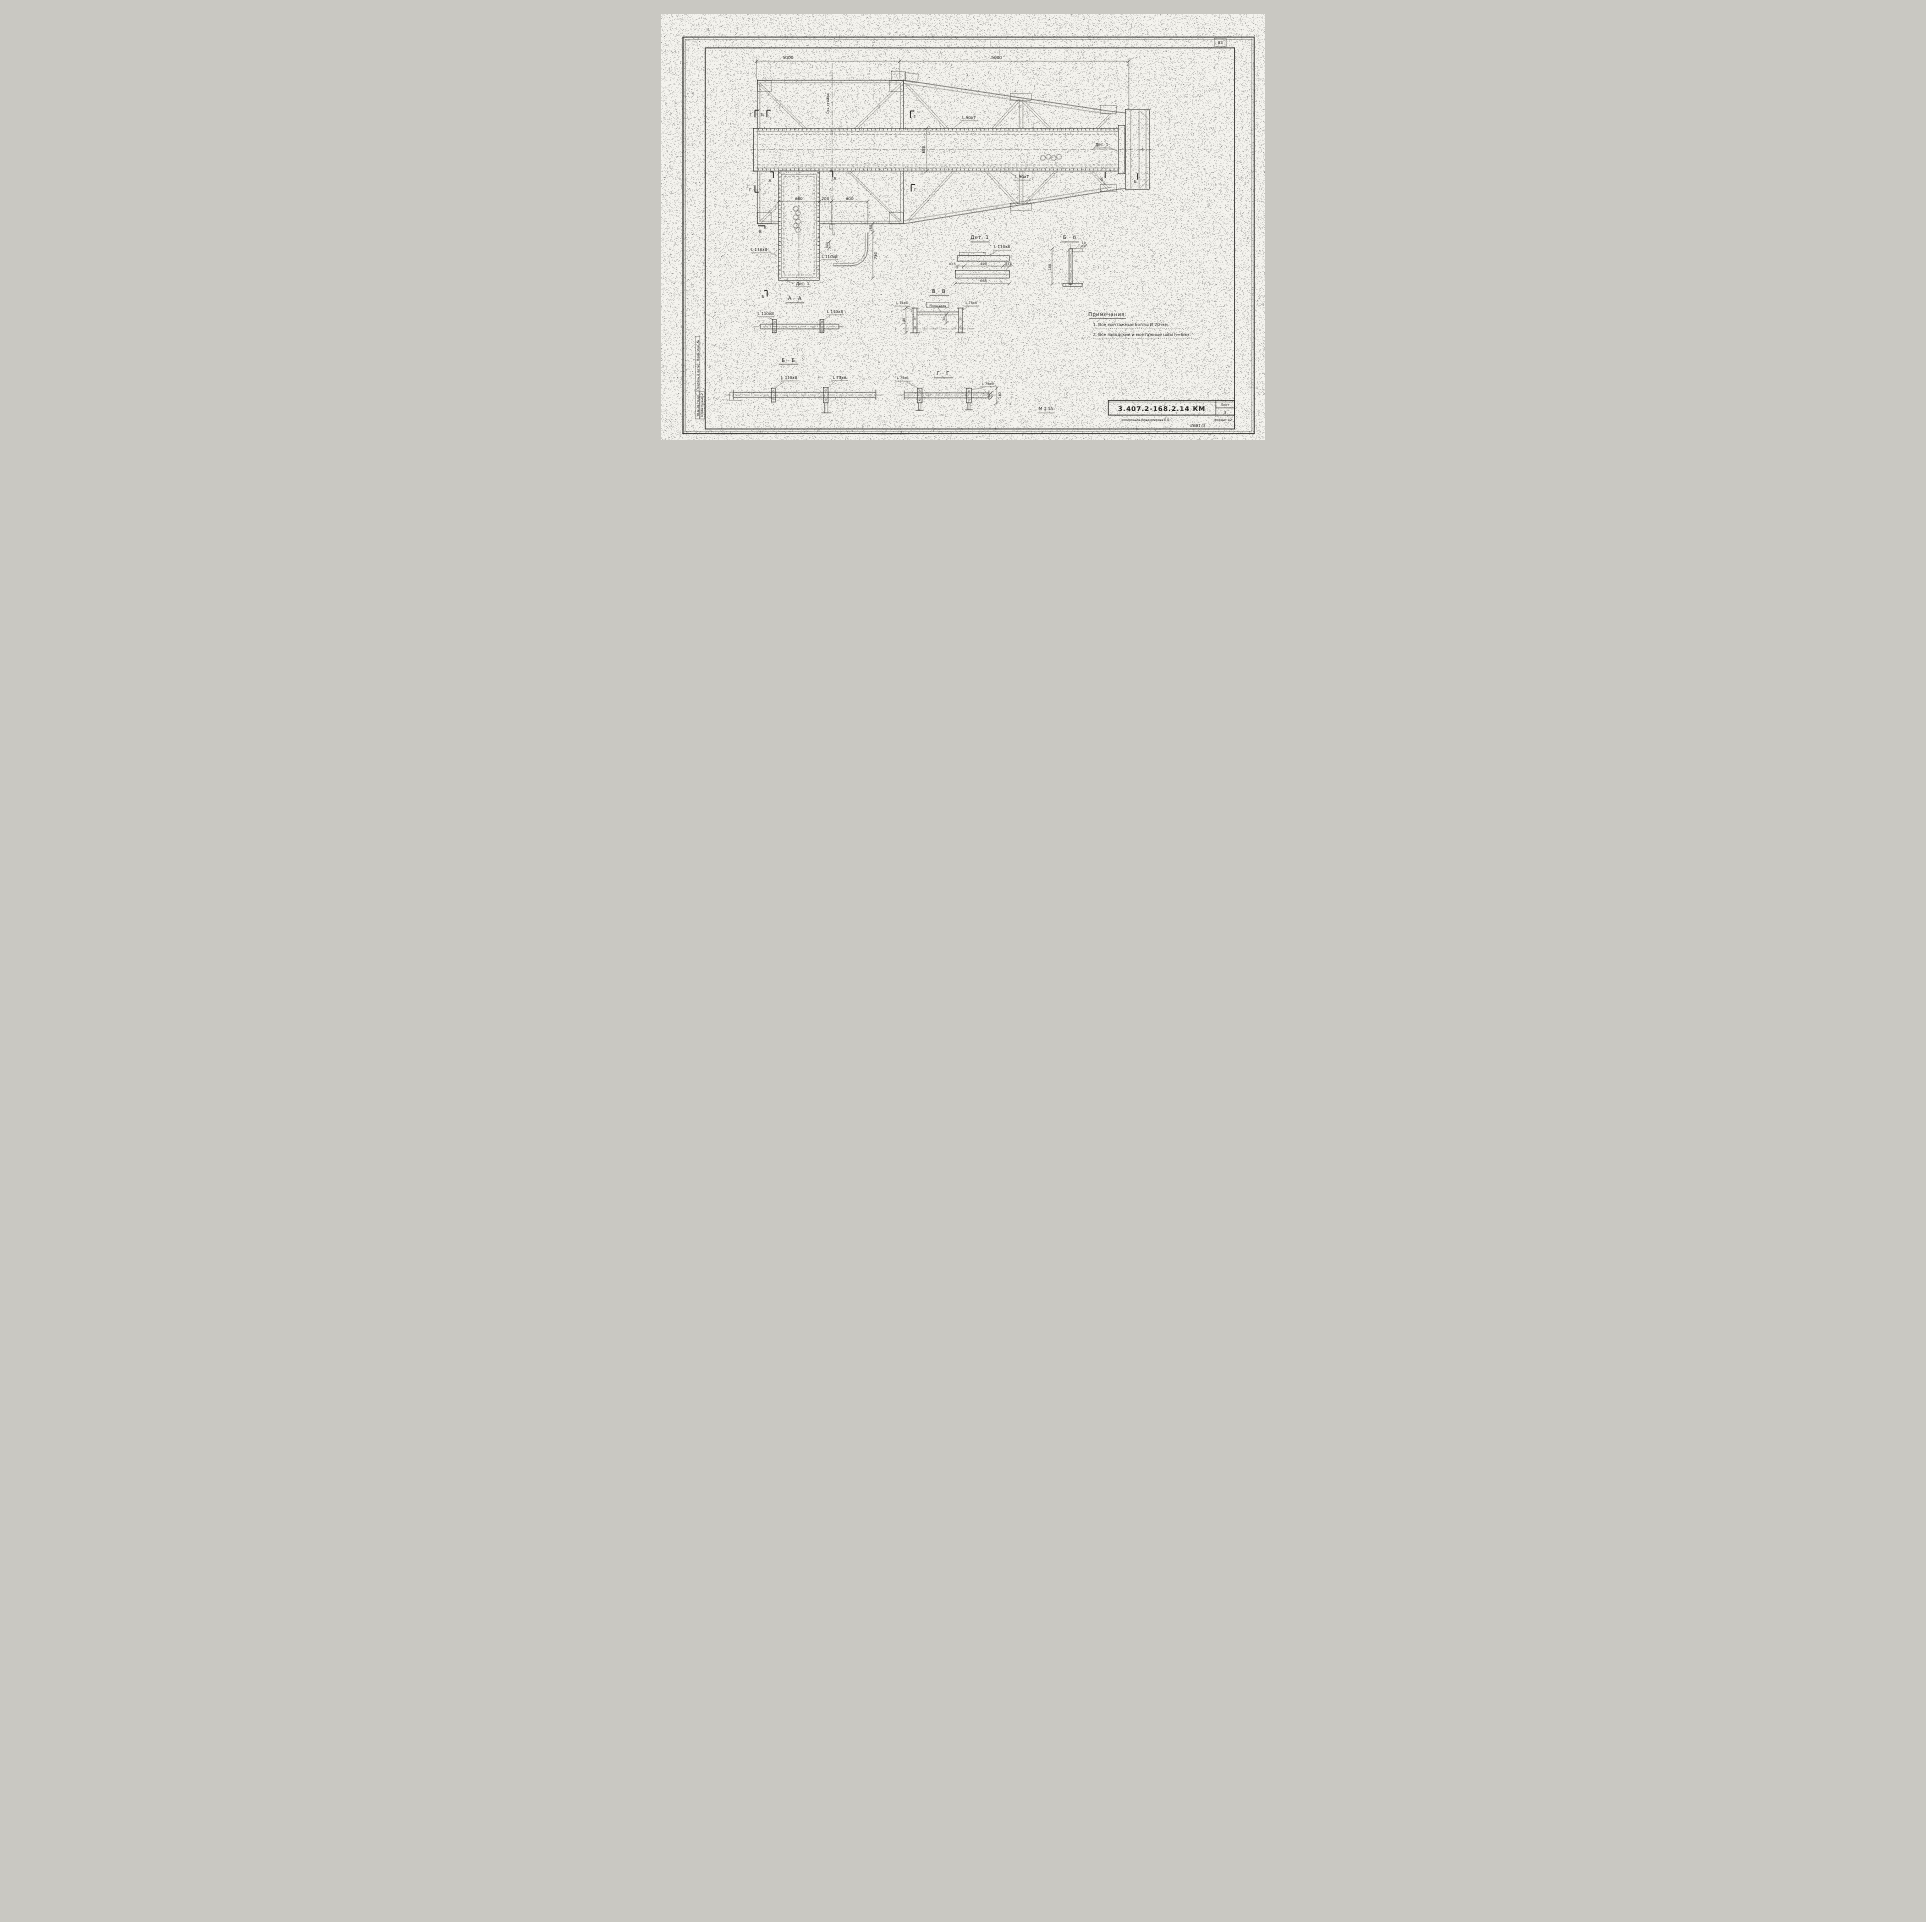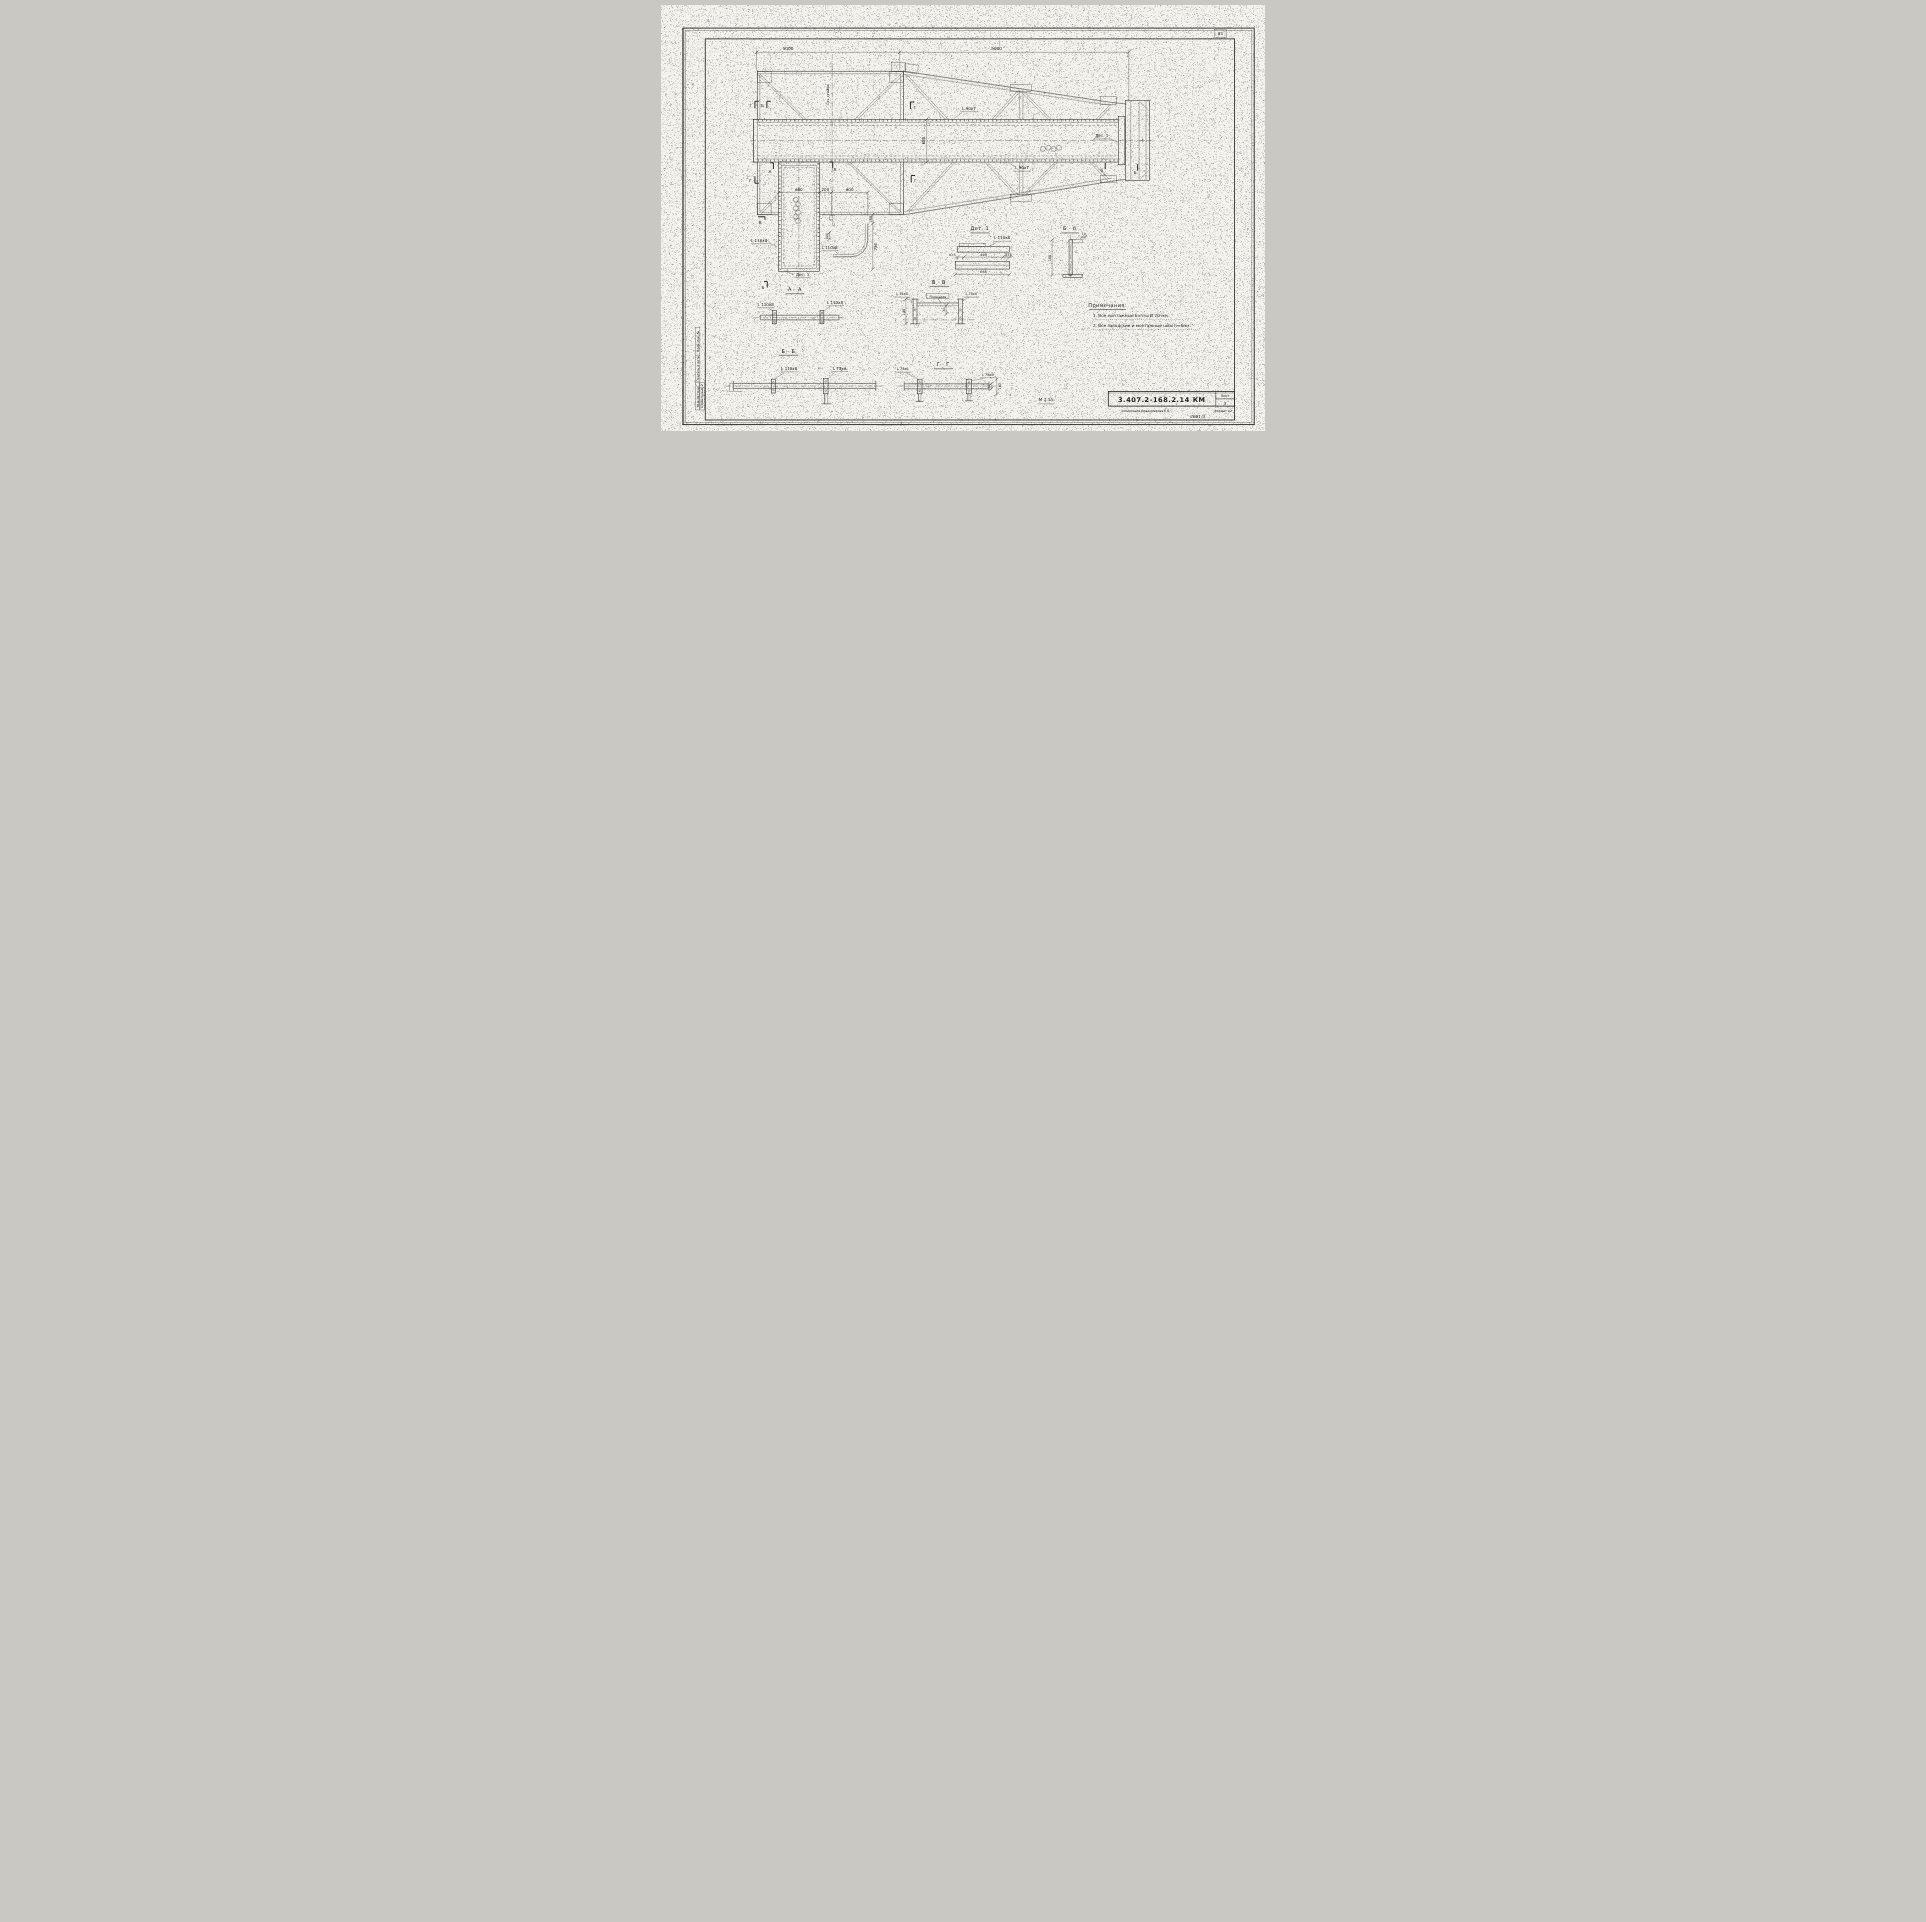--- a/index.html
+++ b/index.html
@@ -1,16 +1,16 @@
 <!DOCTYPE html>
 <html style="font-size:6.2px"><head>
 <meta charset="utf-8">
 <style>
   html,body{margin:0;padding:0;background:#c9c8c2;}
-  .sheet-wrap{width:100%;max-width:604px;margin:5px auto;}
+  .sheet-wrap{width:100%;max-width:604px;margin:14px auto;}
   svg{display:block;width:100%;height:auto;background:#f4f3ee;}
   
   .ink{stroke:#2e2d29;fill:none;}
   .thin{stroke-width:0.8;}
   .med{stroke-width:1.4;}
   .thick{stroke-width:2.6;}
   .frame{stroke-width:2.2;}
   .dash{stroke-dasharray:7 4;}
   .dashdot{stroke-dasharray:14 4 2.5 4;}
   .stitch{stroke-dasharray:1.5 9;stroke-width:5;opacity:.85;}

